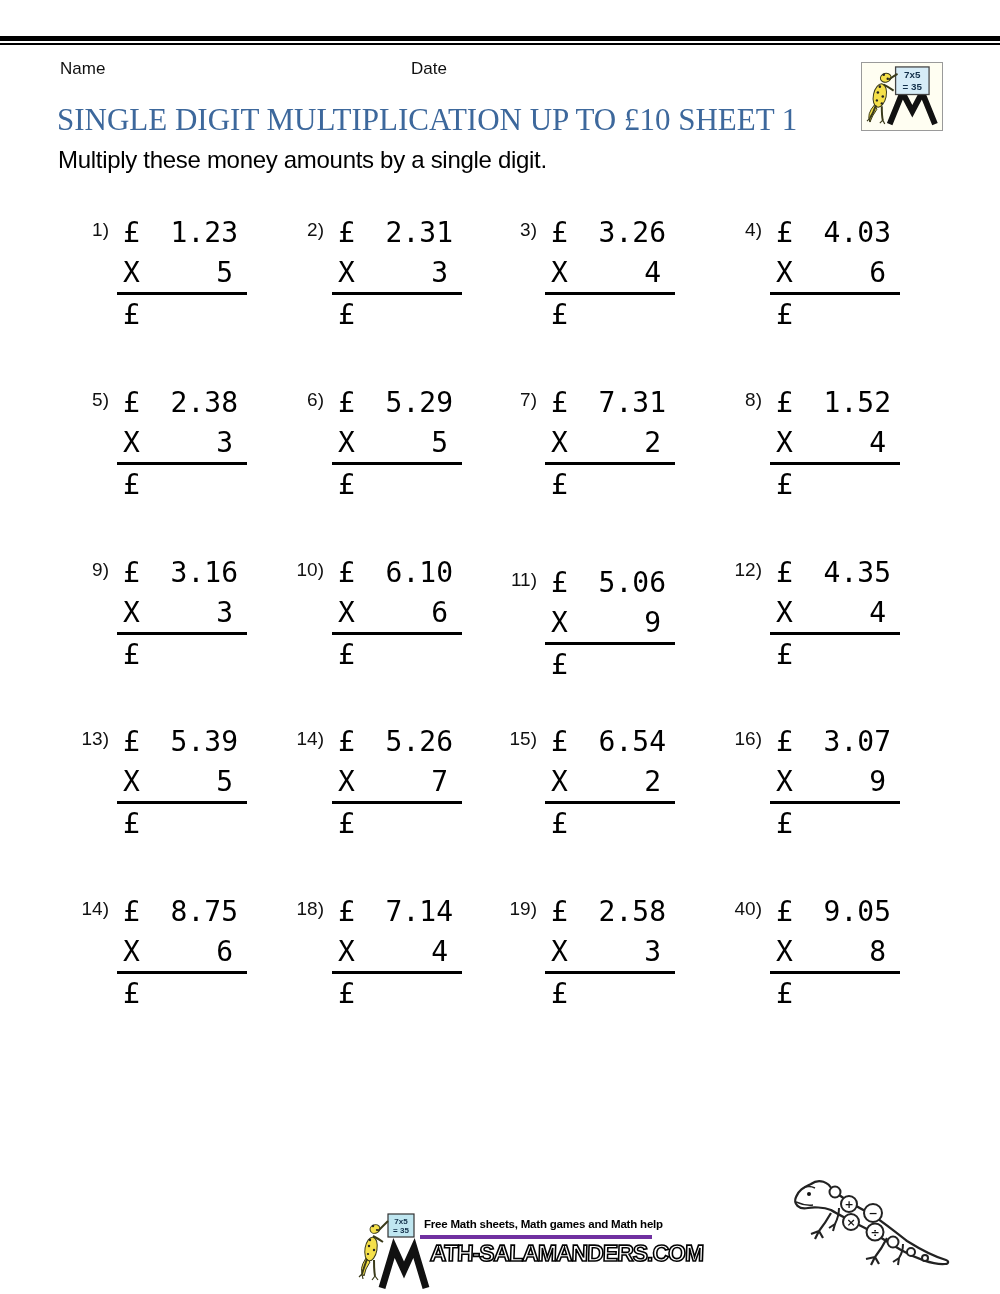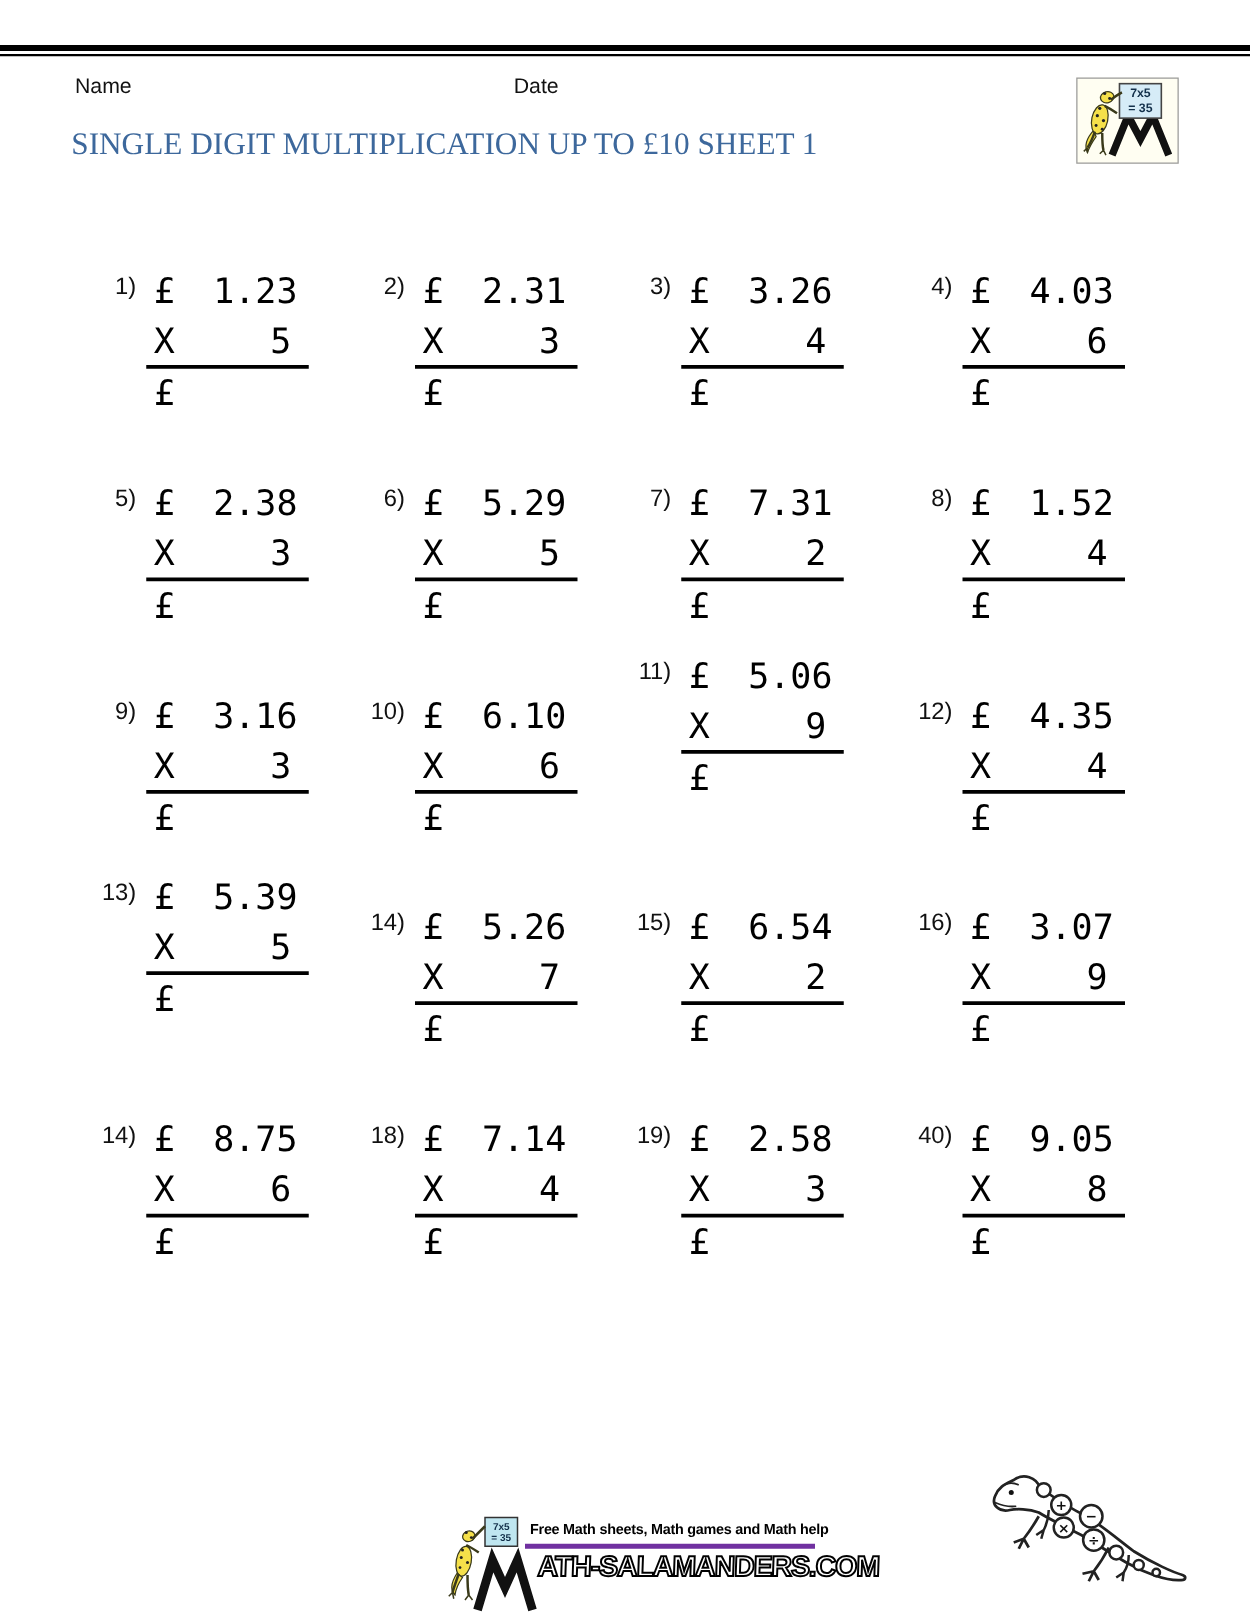--- a/index.html
+++ b/index.html
@@ -10,21 +10,21 @@
   .topbar{position:absolute;left:0;top:36px;width:1000px;height:9px;
           background:linear-gradient(#000 0 5px,#fff 5px 7px,#000 7px 9px);}
 
   .name-label{position:absolute;left:60px;top:59px;font-size:17px;color:#111;}
   .date-label{position:absolute;left:411px;top:59px;font-size:17px;color:#111;}
 
   .logo-box{position:absolute;left:861px;top:62px;width:80px;height:67px;
             border:1px solid #9a9a9a;background:#fffef2;}
 
   .page-title{position:absolute;left:57px;top:102px;width:900px;
-              font-family:"Liberation Serif",serif;font-size:25px;color:#3d689c;
+              font-family:"Liberation Serif",serif;font-size:31px;color:#3d689c;
               letter-spacing:0;white-space:nowrap;}
   .page-subtitle{position:absolute;left:58px;top:146px;font-size:24px;letter-spacing:-0.3px;}
 
   
   .problem{position:absolute;width:130px;font-family:"DejaVu Sans Mono",monospace;}
   .pnum{position:absolute;right:calc(100% + 8px);top:1px;
         font-family:"Liberation Sans",sans-serif;font-size:19px;color:#111;}
   .mrow{display:flex;justify-content:space-between;align-items:flex-start;
         height:40px;font-size:28px;padding:0 9px 0 6px;line-height:1.1;}
   .xrow{height:34px;border-bottom:3px solid #000;}
@@ -73,20 +73,21 @@
           <circle cx="18" cy="24" r="1.3"></circle>
         <circle cx="16" cy="30" r="1.3"></circle>
           <circle cx="21" cy="34" r="1.3"></circle>
           <circle cx="15" cy="38" r="1.2"></circle>
         <circle cx="20" cy="41" r="1.2"></circle>
       </g>
     </svg>
   </div>
 
   <div class="page-title" style="color: rgb(61, 104, 156);">SINGLE DIGIT MULTIPLICATION UP TO £10 SHEET 1</div>
+  <div class="page-subtitle">Multiply these money amounts by a single digit.</div>
 
   <div class="problem" style="left:117px;top:218px">
     <span class="pnum">1)</span>
     <div class="mrow">
         <span>£</span>
         <span>1.23</span>
       </div>
     <div class="mrow xrow">
         <span>X</span>
         <span class="mult">5</span>
@@ -194,21 +195,21 @@
     <div class="mrow">
         <span>£</span>
         <span>6.10</span>
       </div>
     <div class="mrow xrow">
         <span>X</span>
         <span class="mult">6</span>
       </div>
     <div class="arow"><span>£</span></div>
   </div>
-  <div class="problem" style="left:545px;top:526px">
+  <div class="problem" style="left:545px;top:568px">
     <span class="pnum">11)</span>
     <div class="mrow">
         <span>£</span>
         <span>5.06</span>
       </div>
     <div class="mrow xrow">
         <span>X</span>
         <span class="mult">9</span>
       </div>
     <div class="arow"><span>£</span></div>
@@ -218,21 +219,21 @@
     <div class="mrow">
         <span>£</span>
         <span>4.35</span>
       </div>
     <div class="mrow xrow">
         <span>X</span>
         <span class="mult">4</span>
       </div>
     <div class="arow"><span>£</span></div>
   </div>
-  <div class="problem" style="left:117px;top:703px">
+  <div class="problem" style="left:117px;top:727px">
     <span class="pnum">13)</span>
     <div class="mrow">
         <span>£</span>
         <span>5.39</span>
       </div>
     <div class="mrow xrow">
         <span>X</span>
         <span class="mult">5</span>
       </div>
     <div class="arow"><span>£</span></div>

